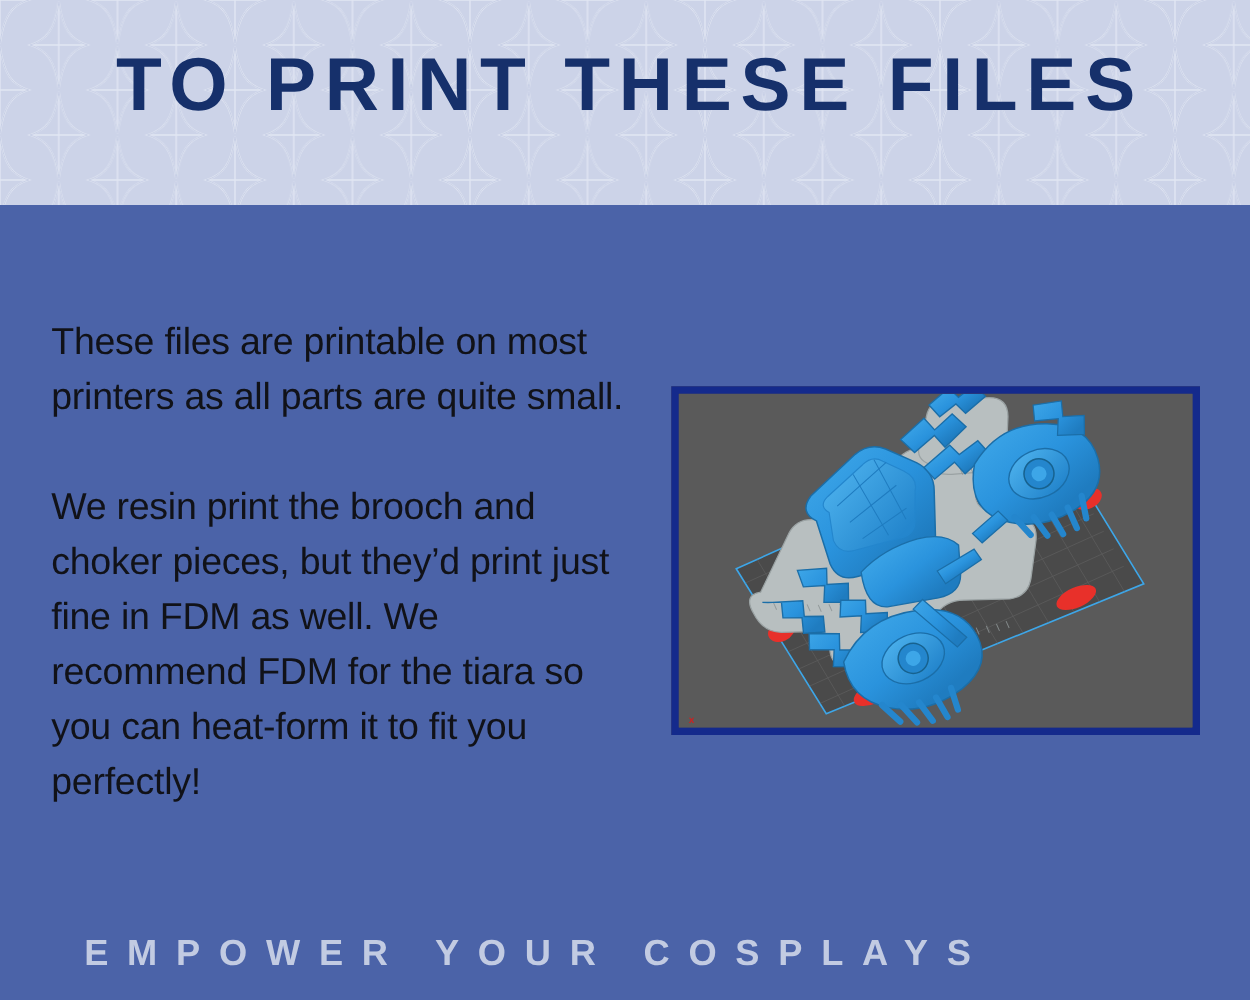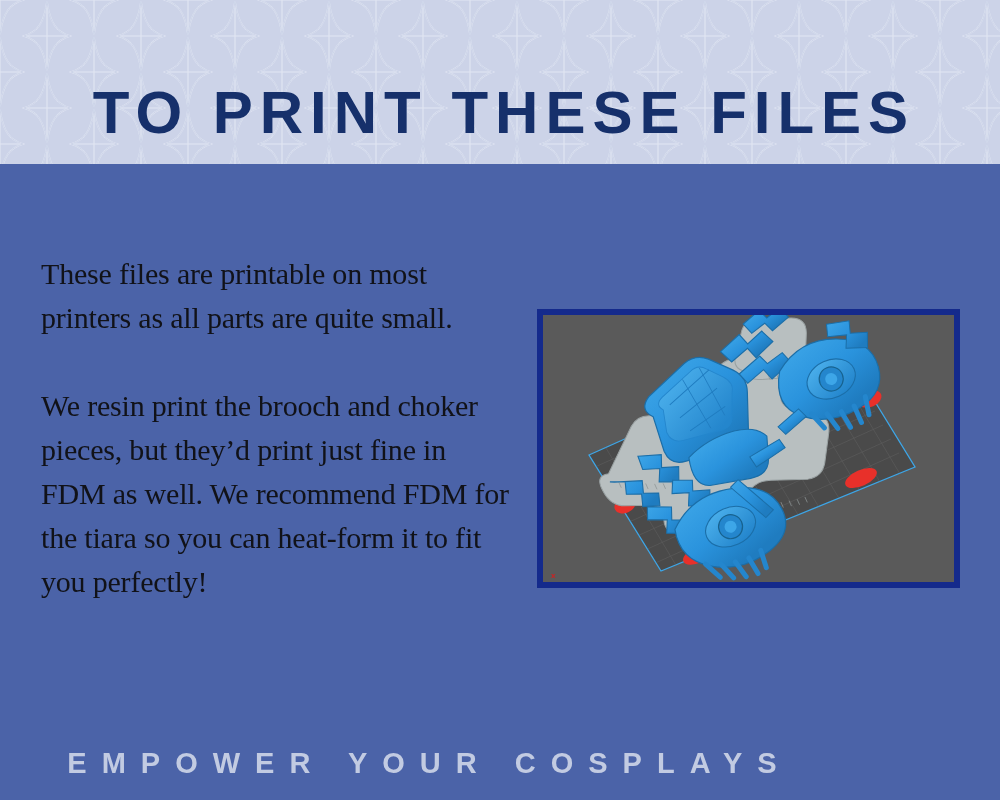--- a/index.html
+++ b/index.html
@@ -53,35 +53,33 @@
     font-family: "Liberation Sans Narrow", "Liberation Sans", sans-serif;
     font-size: 60px;
     font-weight: bold;
     letter-spacing: 7px;
     color: #16306b;
     white-space: nowrap;
     line-height: 1;
     padding-left: 8px;
     box-sizing: border-box;
     text-shadow: 0 1px 0 rgba(204,211,232,0.35);
-    margin-top: 45px;
   }
 
   
   .body-text {
     position: absolute;
     left: 41px;
     top: 252px;
     width: 470px;
     color: #111218;
     font-size: 30px;
     line-height: 44px;
     font-weight: normal;
     letter-spacing: -0.2px;
-    font-family: Liberation Serif, serif;
   }
   .body-para {
     margin: 0;
   }
   .body-gap {
     height: 44px;
   }
 
   
   .print-figure {

